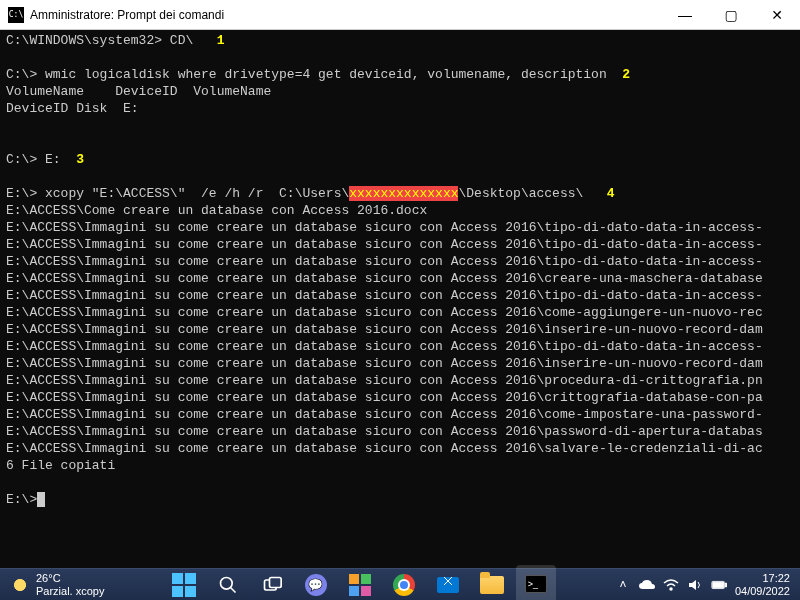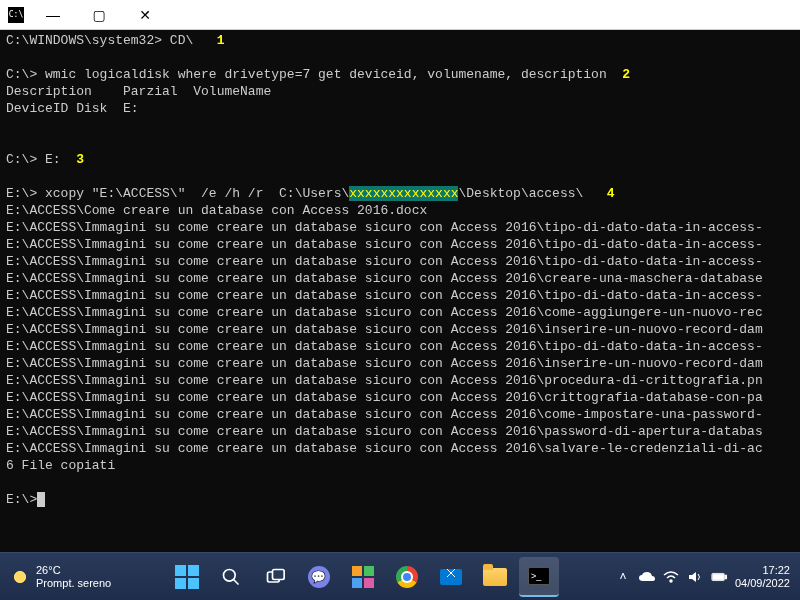--- a/index.html
+++ b/index.html
@@ -3,23 +3,23 @@
 <meta charset="utf-8">
 <style>
   * { margin: 0; padding: 0; box-sizing: border-box; }
   body { width: 800px; height: 600px; font-family: Consolas, 'Courier New', monospace; background: #0c0c0c; overflow: hidden; position: relative; }
   .titlebar { height: 30px; background: #fff; display: flex; align-items: center; padding: 0 0 0 8px; font-family: 'Segoe UI', Tahoma, sans-serif; font-size: 12px; color: #000; border-bottom: 1px solid #ccc; }
   .titlebar .icon { width: 16px; height: 16px; background: #000; color: #fff; font-size: 8px; display: flex; align-items: center; justify-content: center; margin-right: 6px; font-family: Consolas, monospace; }
   .titlebar .title { flex: 1; }
   .titlebar .winbtn { width: 46px; height: 30px; display: flex; align-items: center; justify-content: center; font-size: 14px; cursor: pointer; font-family: 'Segoe UI', sans-serif; }
   .terminal { background: #0c0c0c; color: #cccccc; font-size: 13px; line-height: 17px; padding: 2px 6px; height: 500px; overflow: hidden; white-space: pre; }
   .yellow { color: #ffff00; font-weight: bold; }
-  .redact { background: #0f766e; color: #ffff00; }
+  .redact { background: #ef4444; color: #ffff00; }
   .cursor { background: #cccccc; color: #cccccc; }
-  .taskbar { position: absolute; bottom: 0; left: 0; right: 0; height: 48px; background: linear-gradient(180deg, #2a3a5a 0%, #1e2d4a 100%); display: flex; align-items: center; justify-content: space-between; padding: 0 10px; font-family: 'Segoe UI', Tahoma, sans-serif; border-top: 1px solid #3a4a6a; }
+  .taskbar { position: absolute; bottom: 0; left: 0; right: 0; height: 32px; background: linear-gradient(180deg, #2a3a5a 0%, #1e2d4a 100%); display: flex; align-items: center; justify-content: space-between; padding: 0 10px; font-family: 'Segoe UI', Tahoma, sans-serif; border-top: 1px solid #3a4a6a; }
   .taskbar .weather { display: flex; align-items: center; gap: 6px; color: #fff; font-size: 11px; line-height: 13px; }
   .taskbar .weather .sun { width: 20px; height: 20px; background: radial-gradient(circle, #ffd966 40%, transparent 45%); border-radius: 50%; position: relative; }
   .taskbar .center-icons { display: flex; align-items: center; gap: 4px; }
   .taskbar .tb-icon { width: 40px; height: 40px; display: flex; align-items: center; justify-content: center; border-radius: 4px; cursor: pointer; }
   .taskbar .tb-icon.active { background: rgba(255,255,255,0.15); border-bottom: 2px solid #76b9ed; }
   .taskbar .tray { display: flex; align-items: center; gap: 8px; color: #fff; font-size: 11px; }
   .taskbar .tray .datetime { text-align: right; line-height: 13px; }
   .tray-icon { width: 16px; height: 16px; display: flex; align-items: center; justify-content: center; color: #fff; font-size: 12px; cursor: pointer; }
   .win-logo { width: 24px; height: 24px; display: grid; grid-template: 1fr 1fr / 1fr 1fr; gap: 2px; }
   .win-logo div { background: #4cc2ff; }
@@ -36,29 +36,30 @@
   .folder { width: 24px; height: 18px; background: linear-gradient(180deg, #ffd36b 0%, #f5b93d 100%); border-radius: 2px; position: relative; }
   .folder::before { content:''; position:absolute; top:-4px; left:0; width:10px; height:6px; background:#f5b93d; border-radius:2px 2px 0 0; }
   .cmd-app { width: 22px; height: 18px; background:#000; border:1px solid #555; border-radius:2px; color:#fff; font-size:9px; display:flex; align-items:center; padding-left:2px; }
   .chat { width:22px; height:22px; border-radius:50%; background:#7b83eb; display:flex; align-items:center; justify-content:center; color:#fff; font-size:12px; }
 </style>
 </head>
 <body>
 
 <div class="titlebar">
   <div class="icon">C:\</div>
+  <div class="title">Amministratore: Prompt dei comandi</div>
   <div class="winbtn">—</div>
   <div class="winbtn">▢</div>
   <div class="winbtn">✕</div>
 </div>
 
 <div class="terminal"><span>C:\WINDOWS\system32&gt; </span><span>CD\   </span><span class="yellow">1</span>
 
-<span>C:\&gt; </span><span>wmic logicaldisk where drivetype=7 get deviceid, volumename, description  </span><span class="yellow">2</span>
-<span>Description    Parzial  VolumeName</span>
+<span>C:\&gt; </span><span>wmic logicaldisk where drivetype=4 get deviceid, volumename, description  </span><span class="yellow">2</span>
+<span>VolumeName    DeviceID  VolumeName</span>
 <span>DeviceID Disk  E:</span>
 
 
 <span>C:\&gt; </span><span>E:  </span><span class="yellow">3</span>
 
 <span>E:\&gt; </span><span>xcopy "E:\ACCESS\"  /e /h /r  C:\Users\</span><span class="redact">xxxxxxxxxxxxxx</span><span>\Desktop\access\   </span><span class="yellow">4</span>
 <span>E:\ACCESS\Come creare un database con Access 2016.docx</span>
 <span>E:\ACCESS\Immagini su come creare un database sicuro con Access 2016\tipo-di-dato-data-in-access-</span>
 <span>E:\ACCESS\Immagini su come creare un database sicuro con Access 2016\tipo-di-dato-data-in-access-</span>
 <span>E:\ACCESS\Immagini su come creare un database sicuro con Access 2016\tipo-di-dato-data-in-access-</span>
@@ -75,21 +76,21 @@
 <span>E:\ACCESS\Immagini su come creare un database sicuro con Access 2016\salvare-le-credenziali-di-ac</span>
 <span>6 File copiati</span>
 
 <span>E:\&gt;</span><span class="cursor">_</span></div>
 
 <div class="taskbar">
   <div class="weather">
     <div class="sun"></div>
     <div>
       <div>26°C</div>
-      <div>Prompt. sereno</div>
+      <div>Parzial. xcopy</div>
     </div>
   </div>
   <div class="center-icons">
     <div class="tb-icon">
         <div class="win-logo">
           <div></div>
           <div></div>
           <div></div>
           <div></div>
         </div>

